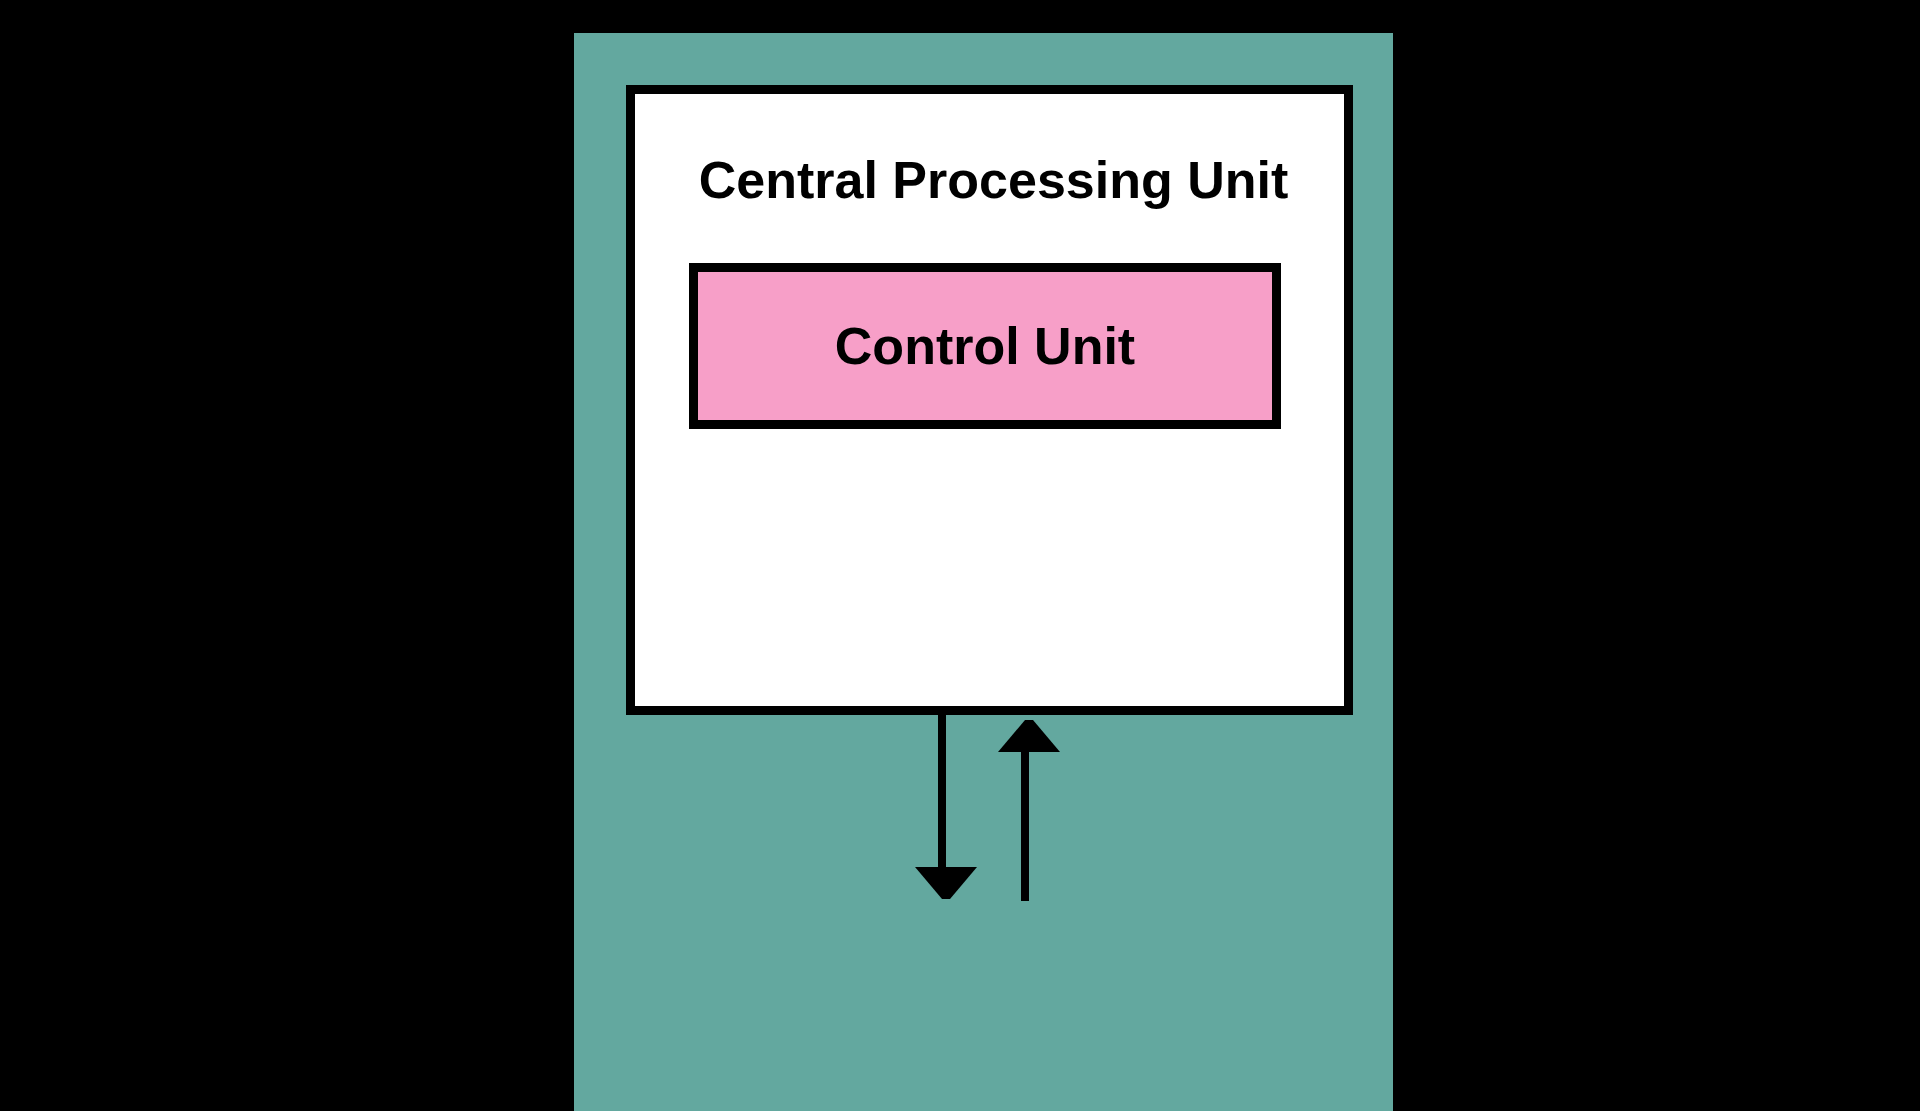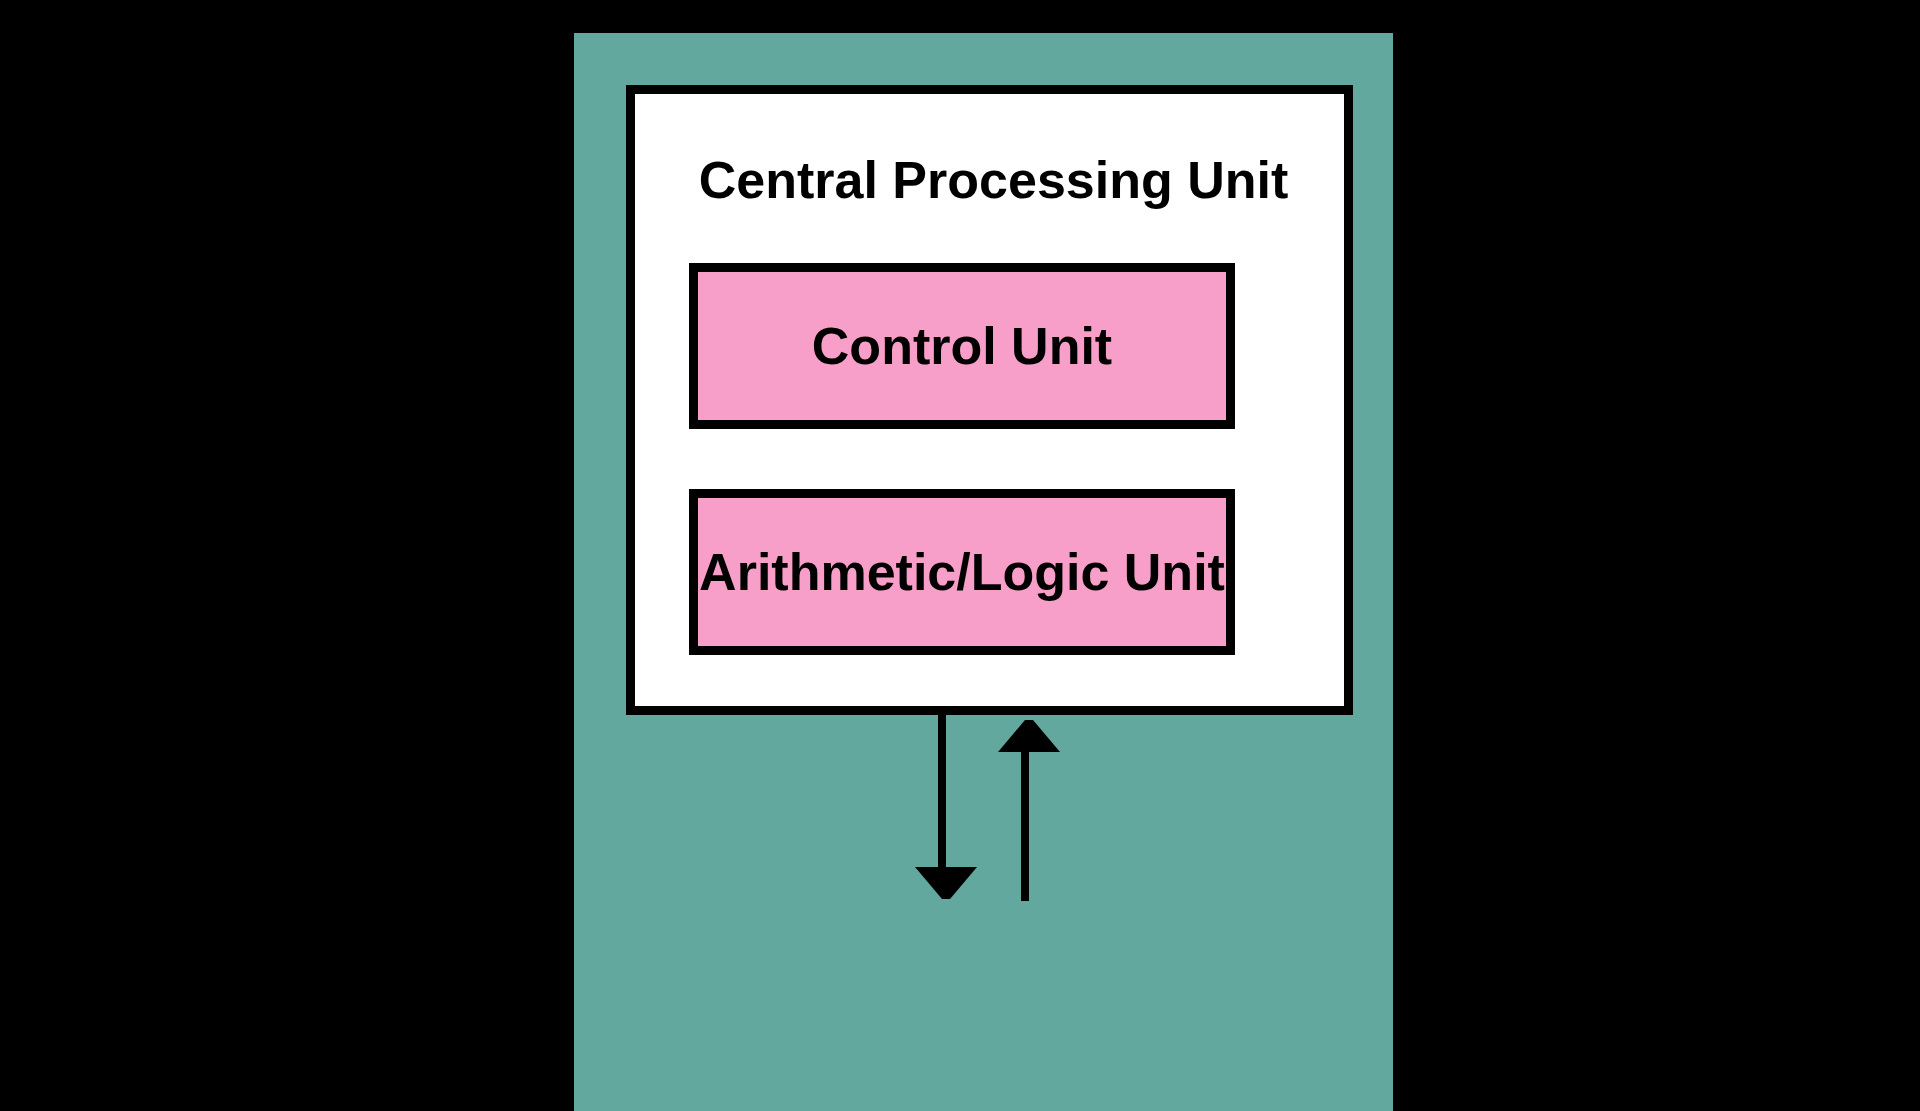--- a/index.html
+++ b/index.html
@@ -57,21 +57,21 @@
   .cpu-title {
     position: absolute;
     left: 0;
     top: 48px;
     width: 100%;
     text-align: center;
   }
   .inner-box {
     background: var(--box-pink);
     left: 50px;
-    width: 546px;
+    width: 592px;
     height: 166px;
   }
   .control-box { top: 165px; }
   .alu-box { top: 391px; }
   .memory-box {
     left: 598px;
     top: 875px;
     width: 725px;
     height: 177px;
     background: var(--box-white);
@@ -99,23 +99,20 @@
 <div class="canvas">
   <div class="panel">
 
     <div class="box cpu-box" style="position:absolute; left:48px; top:48px;">
       <div class="label cpu-title">Central Processing Unit</div>
 
       <div class="box inner-box control-box">
         <span class="label">Control Unit</span>
       </div>
 
-      <div class="box inner-box alu-box">
-        <span class="label">Arithmetic/Logic Unit</span>
-      </div>
     </div>
 
   </div>
 
   <div class="arrow-shaft down-shaft"></div>
   <div class="arrow-head down-head"></div>
 
   <div class="arrow-head up-head"></div>
   <div class="arrow-shaft up-shaft"></div>
 

